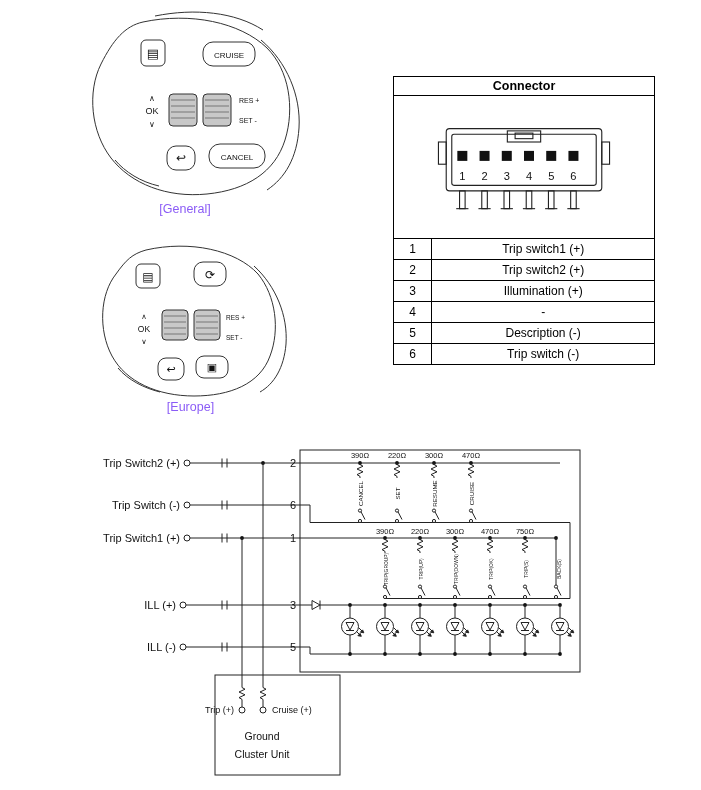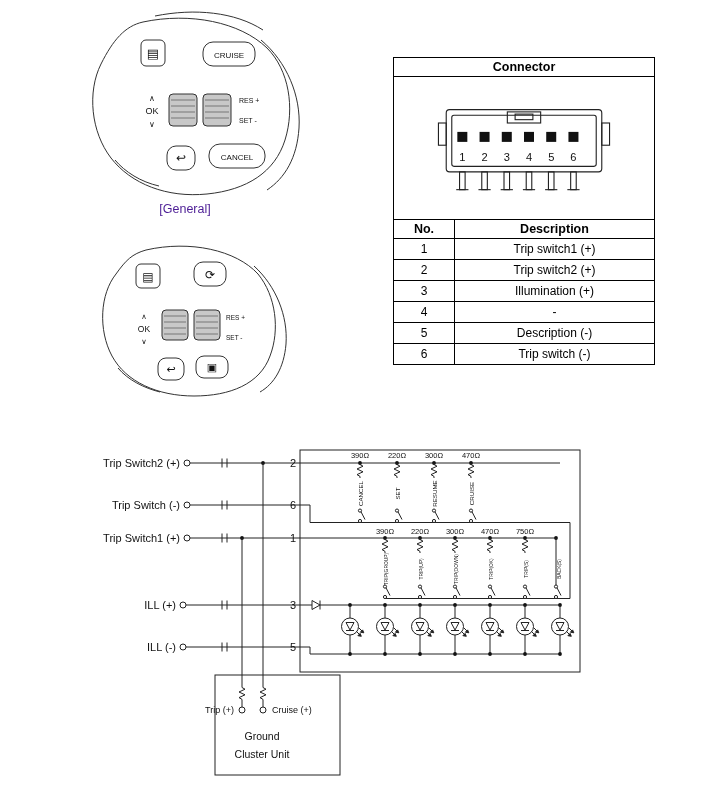--- a/index.html
+++ b/index.html
@@ -1,21 +1,21 @@
 <!DOCTYPE html>
 <html><head>
 <meta charset="utf-8">
 <style>
   html,body{margin:0;padding:0;background:#fff;}
   .page{position:relative;width:701px;height:790px;background:#fff;overflow:hidden;
         font-family:"Liberation Sans",sans-serif;color:#111;}
   .abs{position:absolute;}
-  .caption{position:absolute;text-align:center;font-size:12.5px;color:#4c1d95;}
+  .caption{position:absolute;text-align:center;font-size:12.5px;color:#8b5cf6;}
   
-  .conn-table{position:absolute;left:393px;top:57px;width:262px;border-collapse:collapse;
+  .conn-table{position:absolute;left:393px;top:76px;width:262px;border-collapse:collapse;
               font-size:12px;color:#000;}
   .conn-table td,.conn-table th{border:1px solid #000;padding:2px 4px;text-align:center;}
   .conn-table th{font-weight:bold;font-size:12.5px;}
   .conn-table .diag-cell{height:138px;}
   .conn-table .no-col{width:52px;}
   .conn-table .row-cell{height:16px;font-size:12px;}
   svg{display:block;}
   svg text{font-family:"Liberation Sans",sans-serif;}
 </style>
 </head>
@@ -87,20 +87,21 @@
       <text x="142" y="39" text-anchor="middle" font-size="12">⟳</text>
       <text x="76" y="79" text-anchor="middle" font-size="7.5">∧</text>
       <text x="76" y="92" text-anchor="middle" font-size="8.5">OK</text>
       <text x="76" y="104" text-anchor="middle" font-size="7.5">∨</text>
       <text x="158" y="80" font-size="6.5">RES +</text>
       <text x="158" y="100" font-size="6.5">SET -</text>
       <text x="103" y="133" text-anchor="middle" font-size="11">↩</text>
       <text x="144" y="131" text-anchor="middle" font-size="11">▣</text>
     </g>
   </svg>
+  <div class="caption" style="left:68px;top:400px;width:245px">[Europe]</div>
 
   <table class="conn-table">
     <tbody>
         <tr>
           <th colspan="2">Connector</th>
         </tr>
     <tr>
       <td colspan="2" class="diag-cell">
         <svg width="200" height="108" viewBox="0 0 180 97" style="margin:0 auto">
           <g stroke="#222" stroke-width="1" fill="none">
@@ -136,24 +137,20 @@
             <text x="54.5" y="60" text-anchor="middle" font-size="10">2</text>
             <text x="74.5" y="60" text-anchor="middle" font-size="10">3</text>
             <text x="94.5" y="60" text-anchor="middle" font-size="10">4</text>
             <text x="114.5" y="60" text-anchor="middle" font-size="10">5</text>
             <text x="134.5" y="60" text-anchor="middle" font-size="10">6</text>
           </g>
         </svg>
       </td>
     </tr>
     <tr>
-      <th class="no-col">No.</th>
-      <th>Description</th>
-    </tr>
-    <tr>
       <td class="row-cell">1</td>
       <td class="row-cell">Trip switch1 (+)</td>
         </tr>
     <tr>
       <td class="row-cell">2</td>
       <td class="row-cell">Trip switch2 (+)</td>
         </tr>
     <tr>
       <td class="row-cell">3</td>
       <td class="row-cell">Illumination (+)</td>

